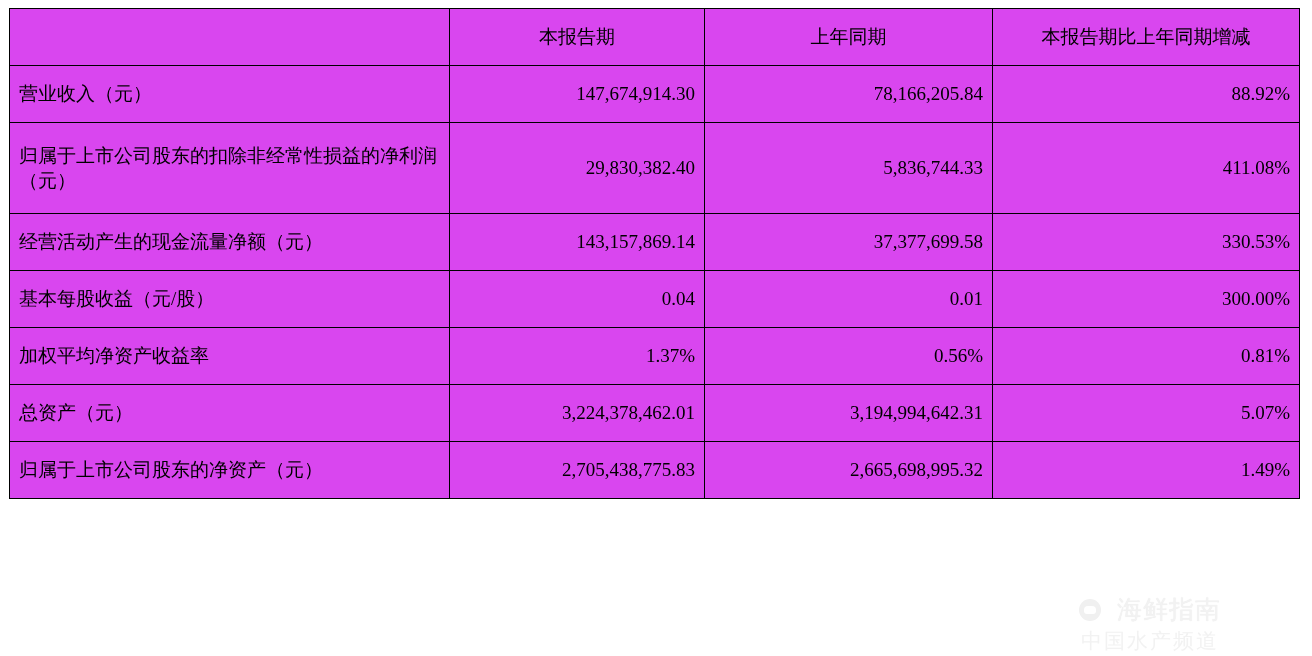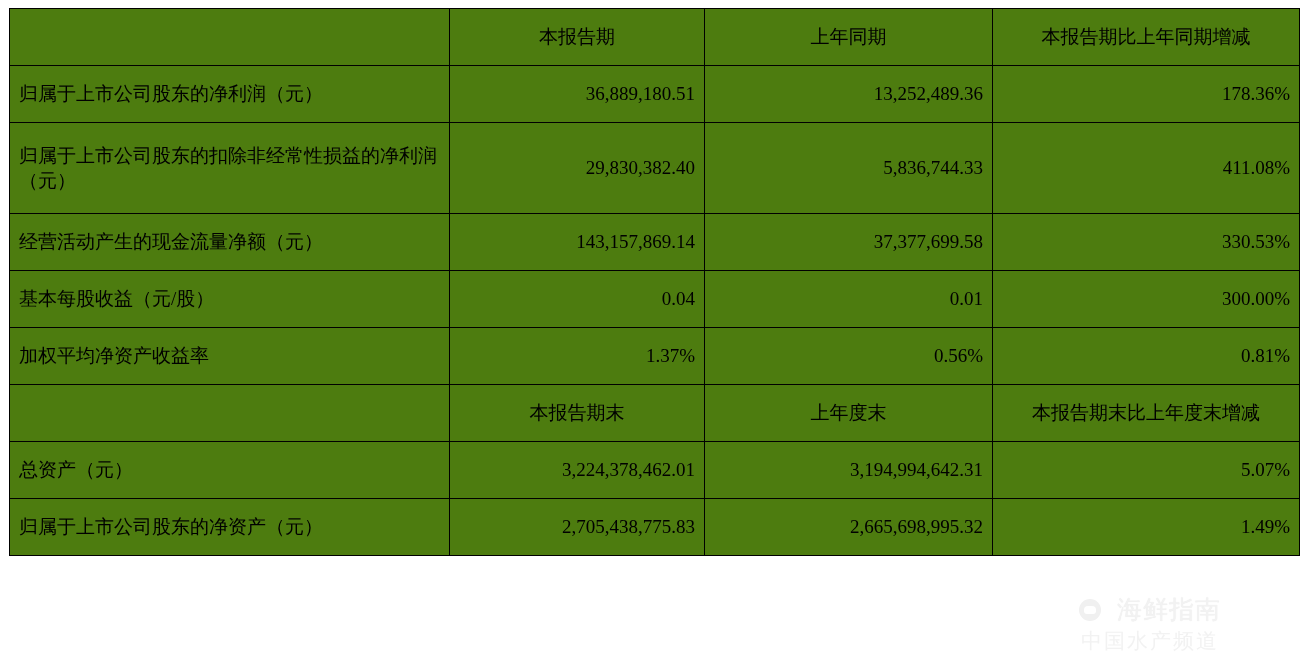--- a/index.html
+++ b/index.html
@@ -29,21 +29,21 @@
   table.fin col.c-label { width: 440px; }
   table.fin col.c-v1 { width: 255px; }
   table.fin col.c-v2 { width: 288px; }
   table.fin col.c-v3 { width: 307px; }
 
   table.fin td {
     border: 1px solid #000000;
     padding: 6px 9px;
     vertical-align: middle;
     line-height: 1.32;
-    background: #4d7c0f;
+    background: #d946ef;
   }
   td.hdr {
     background: #d9d9d9;
     text-align: center;
     font-weight: normal;
     height: 44px;
   }
   td.label {
     text-align: left;
     height: 44px;
@@ -117,27 +117,27 @@
     </colgroup>
     <tbody>
 
       <tr>
         <td class="hdr"></td>
         <td class="hdr">本报告期</td>
         <td class="hdr">上年同期</td>
         <td class="hdr">本报告期比上年同期增减</td>
       </tr>
 
+      <tr>
+        <td class="label">营业收入（元）</td>
+        <td class="num">147,674,914.30</td>
+        <td class="num">78,166,205.84</td>
+        <td class="num">88.92%</td>
+      </tr>
 
-      <tr>
-        <td class="label">归属于上市公司股东的净利润（元）</td>
-        <td class="num">36,889,180.51</td>
-        <td class="num">13,252,489.36</td>
-        <td class="num">178.36%</td>
-      </tr>
 
       <tr>
         <td class="label tall">归属于上市公司股东的扣除非经常性损益的净利润（元）</td>
         <td class="num">29,830,382.40</td>
         <td class="num">5,836,744.33</td>
         <td class="num">411.08%</td>
       </tr>
 
       <tr>
         <td class="label">经营活动产生的现金流量净额（元）</td>
@@ -154,26 +154,20 @@
       </tr>
 
 
       <tr>
         <td class="label">加权平均净资产收益率</td>
         <td class="num">1.37%</td>
         <td class="num">0.56%</td>
         <td class="num">0.81%</td>
       </tr>
 
-      <tr>
-        <td class="hdr"></td>
-        <td class="hdr">本报告期末</td>
-        <td class="hdr">上年度末</td>
-        <td class="hdr">本报告期末比上年度末增减</td>
-      </tr>
 
       <tr>
         <td class="label">总资产（元）</td>
         <td class="num">3,224,378,462.01</td>
         <td class="num">3,194,994,642.31</td>
         <td class="num">5.07%</td>
       </tr>
 
       <tr>
         <td class="label">归属于上市公司股东的净资产（元）</td>

